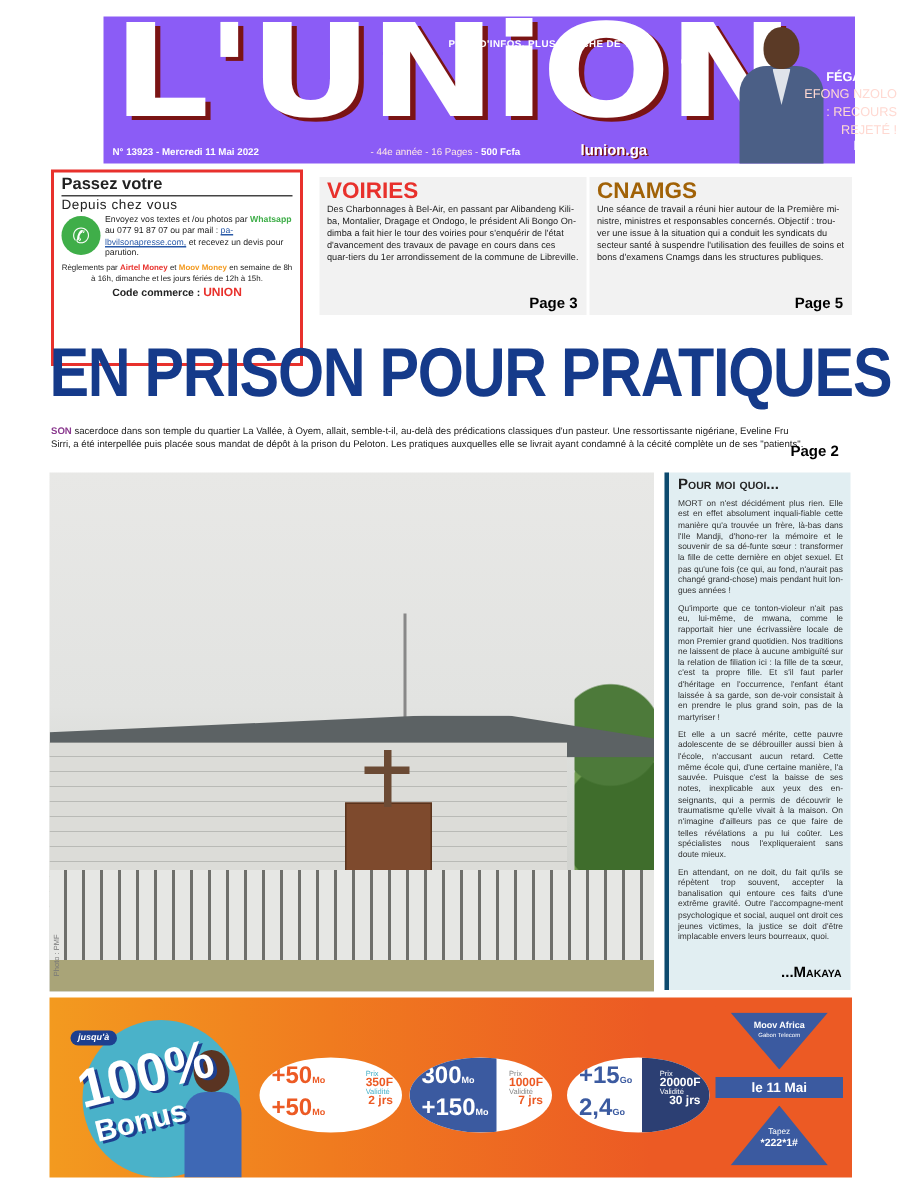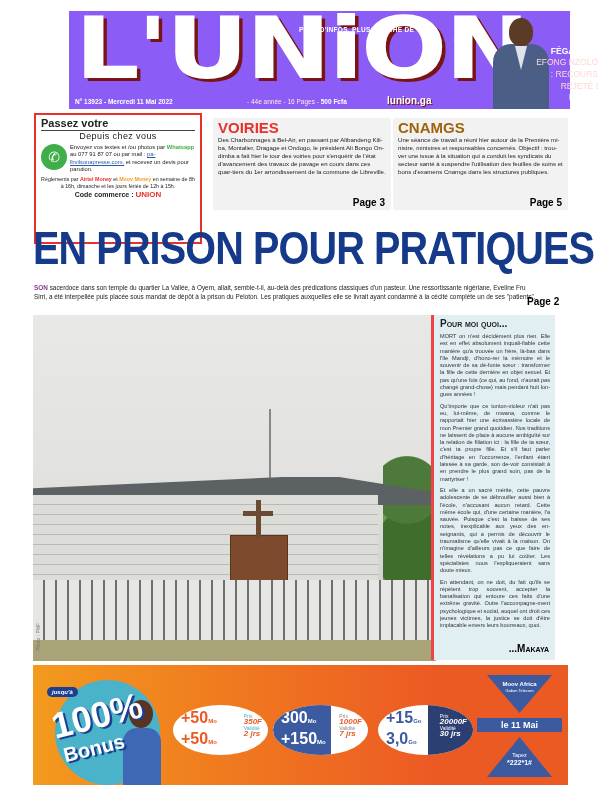--- a/index.html
+++ b/index.html
@@ -22,21 +22,21 @@
   .person .shirt { position: absolute; left: 24px; top: 30px; width: 12px; height: 24px; background: #dfe3ea; clip-path: polygon(0 0,100% 0,50% 100%); }
   .teaser-text { position: absolute; right: 4px; top: 35px; text-align: right; color: #fff; }
   .teaser-text .kicker { font-weight: bold; font-size: 8.5px; }
   .teaser-text .hl { font-size: 8.5px; line-height: 12px; color: #ffd9d2; }
   .teaser-text .pg { font-weight: bold; font-size: 9px; }
 
   
   .annonce { position: absolute; left: 34px; top: 113px; width: 168px; height: 131px; border: 2px solid #e8312c; padding: 2px 5px; }
   .annonce .l1 { font-weight: bold; font-size: 11px; color: #222; }
   .annonce .l2 { font-weight: 900; font-size: 17px; color: #e8312c; line-height: 16px; letter-spacing: -0.3px; }
-  .annonce .l3 { font-size: 9px; color: #222; text-align: center; border-top: 1px solid #444; margin-top: 1px; letter-spacing: 0.4px; }
+  .annonce .l3 { font-size: 9px; color: #222; text-align: left; border-top: 1px solid #444; margin-top: 1px; letter-spacing: 0.4px; }
   .annonce .row { display: flex; gap: 3px; margin-top: 3px; }
   .wa { width: 26px; height: 26px; border-radius: 50%; background: #3fae49; flex: none; display:flex; align-items:center; justify-content:center; color:#fff; font-size:14px; }
   .annonce .txt { font-size: 5.8px; line-height: 7.4px; color: #222; }
   .green { color: #3fae49; font-weight: bold; }
   .blue { color: #2a5aa8; text-decoration: underline; }
   .red { color: #e8312c; font-weight: bold; }
   .orange { color: #f39a1f; font-weight: bold; }
   .annonce .pay { font-size: 5.3px; line-height: 7px; text-align: center; color: #222; margin-top: 2px; }
   .annonce .code { font-size: 7px; font-weight: bold; text-align: center; }
   .annonce .code span { color: #e8312c; font-size: 8px; }
@@ -64,40 +64,40 @@
   .wall { position: absolute; left: 0; top: 180px; width: 345px; height: 110px; background: repeating-linear-gradient(#dcdcd8 0 9px, #b9bab6 9px 10px); }
   .door { position: absolute; left: 197px; top: 220px; width: 58px; height: 52px; background: #7e4a2d; border: 1px solid #5a331c; }
   .cross-v { position: absolute; left: 223px; top: 185px; width: 5px; height: 38px; background: #6b4a34; }
   .cross-h { position: absolute; left: 210px; top: 196px; width: 30px; height: 5px; background: #6b4a34; }
   .mast { position: absolute; left: 236px; top: 94px; width: 2px; height: 70px; background: #888; }
   .trees { position: absolute; left: 350px; top: 130px; width: 60px; height: 150px; background: radial-gradient(circle at 40% 30%, #4d7a3a 0 30%, transparent 31%), radial-gradient(circle at 60% 70%, #3f6d2c 0 40%, #6e9a4f 41% 45%, transparent 46%); }
   .fence { position: absolute; left: 0; top: 265px; width: 403px; height: 60px; background: repeating-linear-gradient(90deg, #e6e7e4 0 10px, #6e6f6b 10px 12px); }
   .ground { position: absolute; left: 0; top: 325px; width: 403px; height: 21px; background: #a9a478; }
 
   
-  .column { position: absolute; left: 431px; top: 315px; width: 124px; height: 345px; background: #e1eef2; border-left: 3px solid #ef4444; padding: 3px 5px 0 6px; }
+  .column { position: absolute; left: 443px; top: 315px; width: 124px; height: 345px; background: #e1eef2; border-left: 3px solid #0c4a6e; padding: 3px 5px 0 6px; }
   .column h3 { font-weight: bold; font-size: 10px; color: #222; font-variant: small-caps; margin-bottom: 4px; }
   .column p { font-size: 5.6px; line-height: 7.3px; color: #333; text-align: justify; margin-bottom: 4px; }
   .column .sig { position: absolute; right: 6px; bottom: 6px; font-weight: bold; font-size: 10px; font-variant: small-caps; }
 
   
   .ad { position: absolute; left: 33px; top: 665px; width: 535px; height: 120px; background: linear-gradient(90deg, #f39a1f 0%, #f07b1f 35%, #ec5a24 75%); overflow: hidden; }
   .ad .bonus-circle { position: absolute; left: 22px; top: 15px; width: 105px; height: 105px; border-radius: 50%; background: #4ab2c9; }
   .ad .jusqua { position: absolute; left: 14px; top: 22px; background: #1d3f8f; color: #fff; font-size: 6px; padding: 2px 5px; border-radius: 8px; font-style: italic; font-weight: bold; }
   .ad .pct { position: absolute; left: 18px; top: 30px; color: #fff; font-weight: 900; font-size: 36px; text-shadow: 2px 2px 0 #1d3f8f; transform: rotate(-14deg); }
   .ad .bonus { position: absolute; left: 30px; top: 72px; color: #fff; font-weight: 900; font-size: 20px; text-shadow: 2px 2px 0 #1d3f8f; transform: rotate(-14deg); }
   .ad .woman { position: absolute; left: 90px; top: 35px; width: 38px; height: 85px; }
   .ad .woman .h { position: absolute; left: 6px; top: 0; width: 24px; height: 28px; border-radius: 50%; background: #5a3422; }
   .ad .woman .b { position: absolute; left: 0; top: 28px; width: 38px; height: 57px; background: #3e68b5; border-radius: 14px 14px 0 0; }
   .ad .title { position: absolute; left: 140px; top: 11px; color: #fff; font-weight: bold; font-style: italic; font-size: 17px; }
   .ad .title small { font-size: 10px; font-style: normal; }
   .offer { position: absolute; top: 40px; height: 50px; width: 95px; border-radius: 50%; overflow: hidden; background: #fff; }
   .offer .left { position: absolute; left: 0; top: 0; width: 58px; height: 50px; display: flex; flex-direction: column; justify-content: center; padding-left: 8px; font-weight: 900; font-size: 16px; line-height: 18px; }
   .offer .right { position: absolute; right: 6px; top: 8px; font-size: 5px; line-height: 6px; text-align: left; }
-  .offer .right b { font-size: 8px; font-style: italic; display: block; }
+  .offer .right b { font-size: 8px; display: block; text-align: right; }
   .offer.o1 { left: 140px; }
   .offer.o1 .left { color: #ec5a24; }
   .offer.o1 .right { color: #4ab2c9; }
   .offer.o1 .right b { color: #ec5a24; }
   .offer.o2 { left: 240px; }
   .offer.o2 .left { background: #3b5aa0; color: #fff; border-radius: 50% 0 0 50%; }
   .offer.o2 .right { color: #888; }
   .offer.o2 .right b { color: #ec5a24; }
   .offer.o3 { left: 345px; }
   .offer.o3 .left { color: #3b5aa0; }
@@ -217,21 +217,21 @@
   <div class="offer o2">
     <div class="left">
         <span><span>300</span><small style="font-size:6px">Mo</small></span>
         <span>+<span>150</span><small style="font-size:6px">Mo</small></span>
       </div>
     <div class="right"><span>Prix</span><b>1000F</b><span>Validité</span><b>7 jrs</b></div>
   </div>
   <div class="offer o3" style="isolation:isolate">
     <div class="left">
         <span>+<span>15</span><small style="font-size:6px">Go</small></span>
-        <span><span>3,0</span><small style="font-size:6px">Go</small></span>
+        <span><span>2,4</span><small style="font-size:6px">Go</small></span>
       </div>
     <div class="right"><span>Prix</span><b>20000F</b><span>Validité</span><b>30 jrs</b></div>
   </div>
 
   <div class="panel">
     <div class="brand"><span>Moov Africa</span><br><span style="font-size:4px;font-weight:normal">Gabon Telecom</span></div>
     <div class="date">le 11 Mai</div>
     <div class="tap"><span>Tapez</span><b>*222*1#</b></div>
   </div>
 </div>

